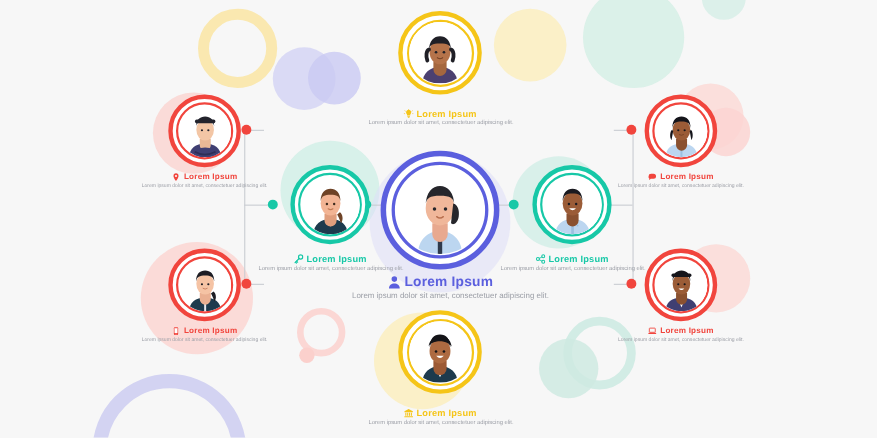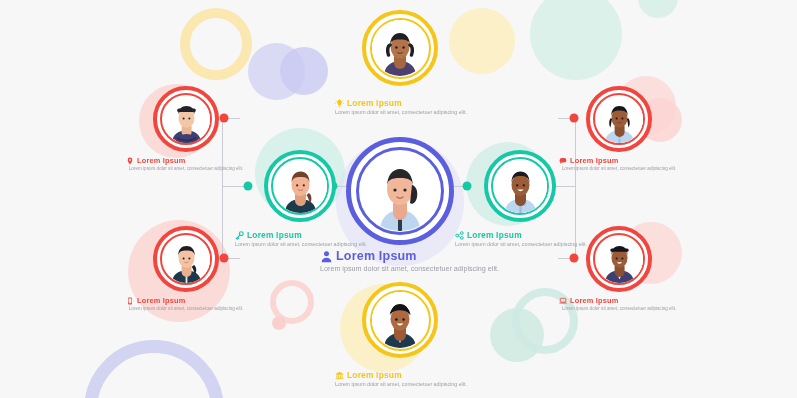--- a/index.html
+++ b/index.html
@@ -50,21 +50,21 @@
   .avatar svg { display: block; }
 
   .label {
     position: absolute;
     left: 50%;
     transform: translateX(-50%);
     text-align: center;
     white-space: nowrap;
   }
   .label .ttl-row {
-    display: flex; align-items: center; 
+    display: flex; align-items: center; justify-content: center;
     gap: 3px;
   }
   .label .ttl {
     font-weight: bold;
     letter-spacing: .2px;
   }
   .label .sub {
     color: #9b9ea6;
     line-height: 1.35;
     margin-top: 1px;

